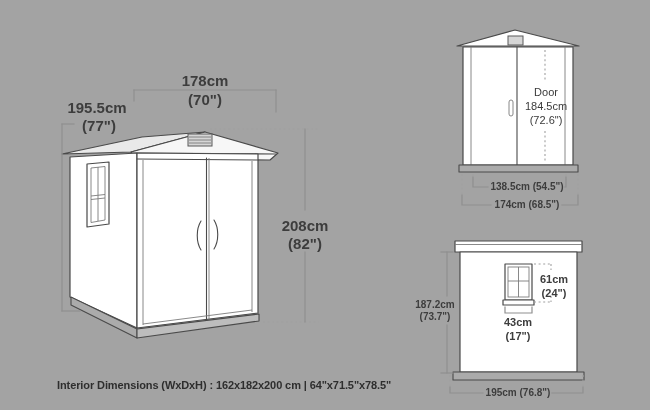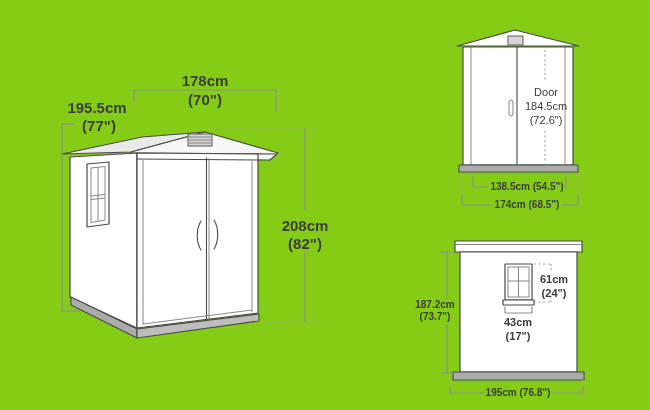--- a/index.html
+++ b/index.html
@@ -1,17 +1,17 @@
 <!DOCTYPE html>
 <html><head>
 <meta charset="utf-8">
 <style>
   html,body{margin:0;padding:0;background:#ffffff;}
   .canvas{
-    position:relative;width:650px;height:410px;background:#84cc16;
+    position:relative;width:650px;height:410px;background:#a3a3a3;
     font-family:"Liberation Sans",sans-serif;overflow:hidden;text-align:center;
   }
   svg{position:absolute;left:0;top:0;}
   
   .st{fill:#ffffff;stroke:#4a4a4a;stroke-width:1.2;stroke-linejoin:round;}
   .st-shade{fill:#e9e9e9;stroke:#4a4a4a;stroke-width:1.2;stroke-linejoin:round;}
   .st-light{fill:#f7f7f7;stroke:#4a4a4a;stroke-width:1.2;stroke-linejoin:round;}
   .ln{fill:none;stroke:#4a4a4a;stroke-width:1.1;stroke-linejoin:round;stroke-linecap:round;}
   .ln-thin{fill:none;stroke:#7c7c7c;stroke-width:0.9;}
   .base{fill:#ababab;stroke:#4a4a4a;stroke-width:1.1;stroke-linejoin:round;}
@@ -183,13 +183,14 @@
       <g>
         <line class="dash" x1="450" y1="375" x2="450" y2="390"></line>
         <line class="dash" x1="583" y1="375" x2="583" y2="390"></line>
         <path class="dim" d="M450,387 V393 H483"></path>
         <path class="dim" d="M552,393 H583 V387"></path>
         <text class="dim-sm" x="518" y="396" text-anchor="middle">195cm (76.8")</text>
       </g>
     </g>
   </svg>
 
+  <div class="footer">Interior Dimensions (WxDxH) : 162x182x200 cm | 64"x71.5"x78.5"</div>
 </div>
 
 </body></html>

